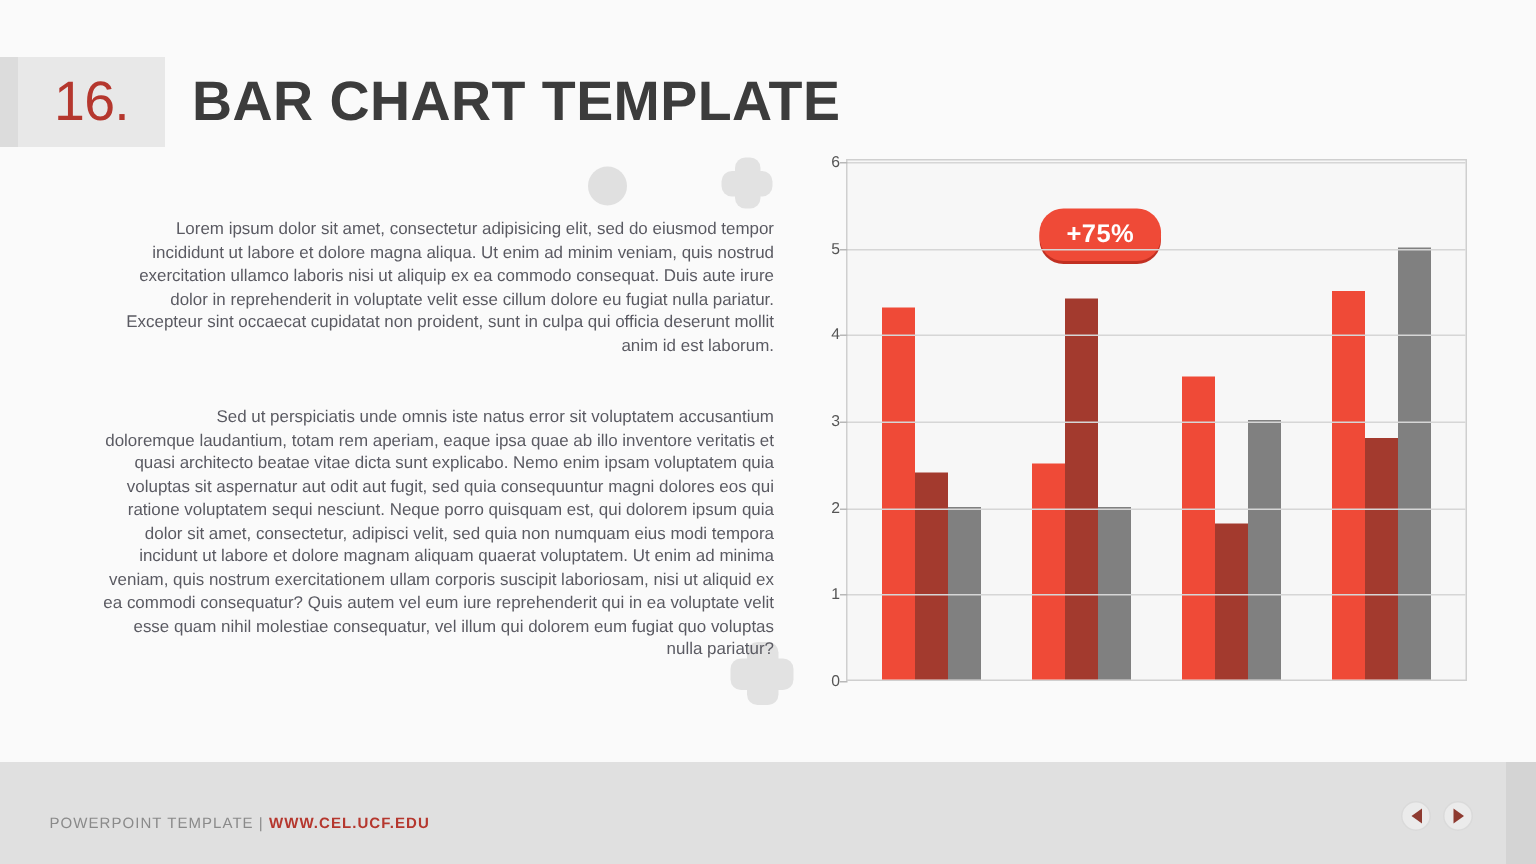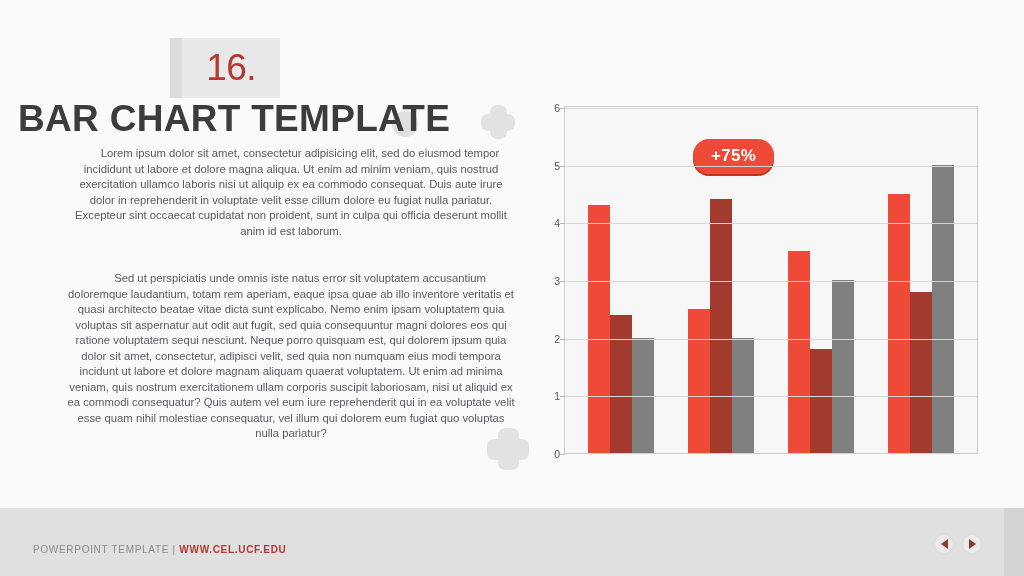--- a/index.html
+++ b/index.html
@@ -27,21 +27,21 @@
     background: #e2e2e2;
     border-radius: 7px;
   }
   .plus-h { left: 0; top: 25%; width: 100%; height: 50%; }
   .plus-v { top: 0; left: 25%; height: 100%; width: 50%; }
 
   
   #title-row {
     position: absolute;
     left: 0; top: 38px;
-    display: flex; align-items: center; flex-direction: column;
+    display: flex; align-items: center;
   }
   #number-block {
     width: 110px; height: 60px;
     background: #e8e8e8;
     border-left: 12px solid #dcdcdc;
     display: flex; align-items: center; justify-content: center;
   }
   #slide-number {
     font-size: 37px;
     color: #b5372e;
@@ -60,21 +60,21 @@
   #body-text {
     position: absolute;
     left: 66px; top: 146px;
     width: 450px;
   }
   #body-text p {
     font-size: 11.3px;
     line-height: 15.5px;
     color: #5a5a62;
     text-indent: 18px;
-    text-align: center;
+    text-align: right;
   }
   #body-text p + p { margin-top: 32px; }
 
   
   #chart {
     position: absolute;
     left: 538px; top: 106px;
     width: 440px; height: 362px;
   }
   #y-axis {

